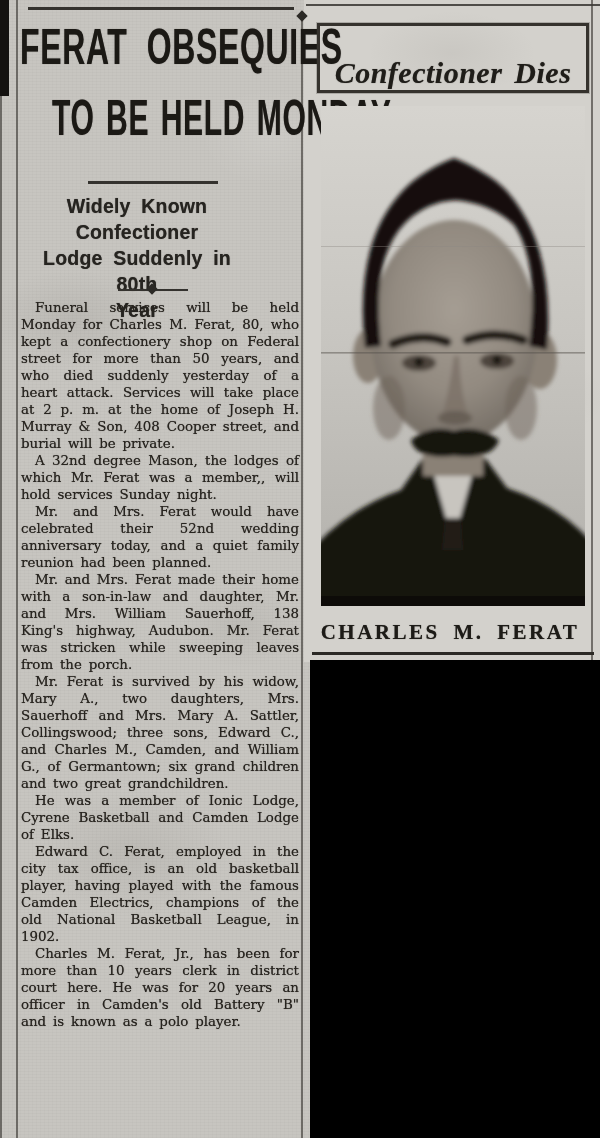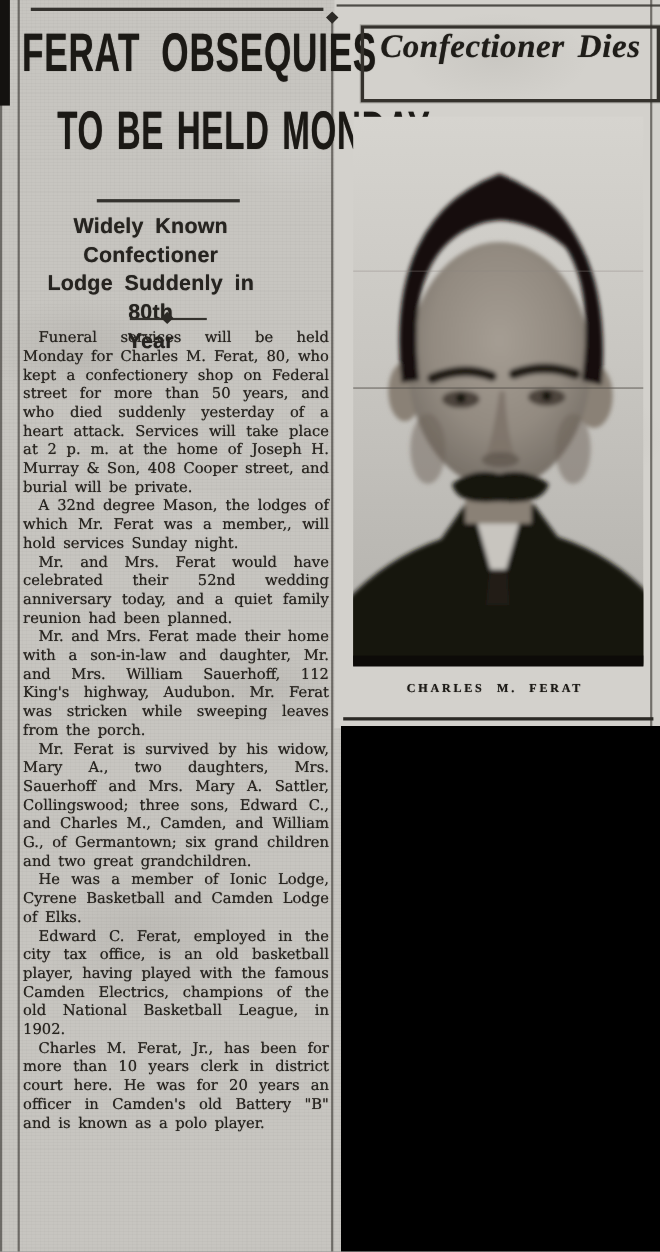--- a/index.html
+++ b/index.html
@@ -40,29 +40,29 @@
     font-family:Liberation Sans, sans-serif;font-weight:700;font-size:19.5px;line-height:26px;
     color:#262420;letter-spacing:.2px;word-spacing:5px;text-shadow:0 0 .8px rgba(30,27,23,.7);}
   .subhead-divider{left:118px;top:289px;width:70px;height:2px;}
   .subhead-divider-diamond{left:148px;top:285px;}
   
   .body-col{position:absolute;left:21px;top:299px;width:278px;color:#27241f;
     font-size:13.4px;line-height:17px;text-align:justify;word-spacing:2.6px;
     text-shadow:0 0 .7px rgba(38,34,29,.75);}
   .body-col p{margin:0;text-indent:14px;}
   
-  .photo-header-box{position:absolute;left:328px;top:23px;width:266px;height:64px;
-    border:3px solid #35322d;display:flex;align-items:flex-start;justify-content:center;
+  .photo-header-box{position:absolute;left:317px;top:23px;width:266px;height:64px;
+    border:3px solid #35322d;display:flex;align-items:flex-end;justify-content:center;
     box-shadow:0 0 0 1px rgba(53,50,45,.25);}
   .photo-header-text{font-family:"Liberation Serif",serif;font-style:italic;font-weight:700;
     font-size:30px;color:#1f1d19;letter-spacing:.5px;word-spacing:4px;
     text-shadow:0 0 1px rgba(25,23,19,.55);}
   .photo-frame{position:absolute;left:321px;top:106px;width:264px;height:500px;}
   .caption{position:absolute;left:308px;top:620px;width:284px;text-align:center;
-    font-family:"Liberation Serif",serif;font-weight:700;font-size:11px;color:#1d1b17;
+    font-family:"Liberation Serif",serif;font-weight:700;font-size:21px;color:#1d1b17;
     letter-spacing:2.5px;word-spacing:6px;text-shadow:0 0 .8px rgba(28,25,21,.7);}
   .caption-rule{left:312px;top:652px;width:282px;height:3px;background:#2b2925;}
   .black-block{position:absolute;left:310px;top:660px;width:290px;height:478px;background:#000;}
   .top-rule-right{left:306px;top:4px;width:294px;height:2px;background:rgba(45,43,39,.8);}
   .top-rule-left{left:28px;top:7px;width:266px;height:3px;}
 </style>
 </head>
 <body>
 
 <div class="page">
@@ -89,21 +89,21 @@
     <div>Lodge Suddenly in 80th</div>
     <div>Year</div>
   </div>
   <div class="rule subhead-divider"></div>
   <div class="diamond subhead-divider-diamond"></div>
 
   <div class="body-col">
     <p>Funeral services will be held Monday for Charles M. Ferat, 80, who kept a confectionery shop on Federal street for more than 50 years, and who died suddenly yesterday of a heart attack. Services will take place at 2 p. m. at the home of Joseph H. Murray &amp; Son, 408 Cooper street, and burial will be private.</p>
     <p>A 32nd degree Mason, the lodges of which Mr. Ferat was a member,, will hold services Sunday night.</p>
     <p>Mr. and Mrs. Ferat would have celebrated their 52nd wedding anniversary today, and a quiet family reunion had been planned.</p>
-    <p>Mr. and Mrs. Ferat made their home with a son-in-law and daughter, Mr. and Mrs. William Sauerhoff, 112 King's highway, Audubon.  Mr. Ferat was stricken while sweeping leaves from the porch.</p>
+    <p>Mr. and Mrs. Ferat made their home with a son-in-law and daughter, Mr. and Mrs. William Sauerhoff, 138 King's highway, Audubon.  Mr. Ferat was stricken while sweeping leaves from the porch.</p>
     <p>Mr. Ferat is survived by his widow, Mary A., two daughters, Mrs. Sauerhoff and Mrs. Mary A. Sattler, Collingswood; three sons, Edward C., and Charles M., Camden, and William G., of Germantown; six grand children and two great grandchildren.</p>
     <p>He was a member of Ionic Lodge, Cyrene Basketball and Camden Lodge of Elks.</p>
     <p>Edward C. Ferat, employed in the city tax office, is an old basketball player, having played with the famous Camden Electrics, champions of the old National Basketball League, in 1902.</p>
     <p>Charles M. Ferat, Jr., has been for more than 10 years clerk in district court here.  He was for 20 years an officer in Camden's old Battery "B" and is known as a polo player.</p>
   </div>
 
   <div class="photo-header-box">
     <span class="photo-header-text">Confectioner Dies</span>
   </div>
 

